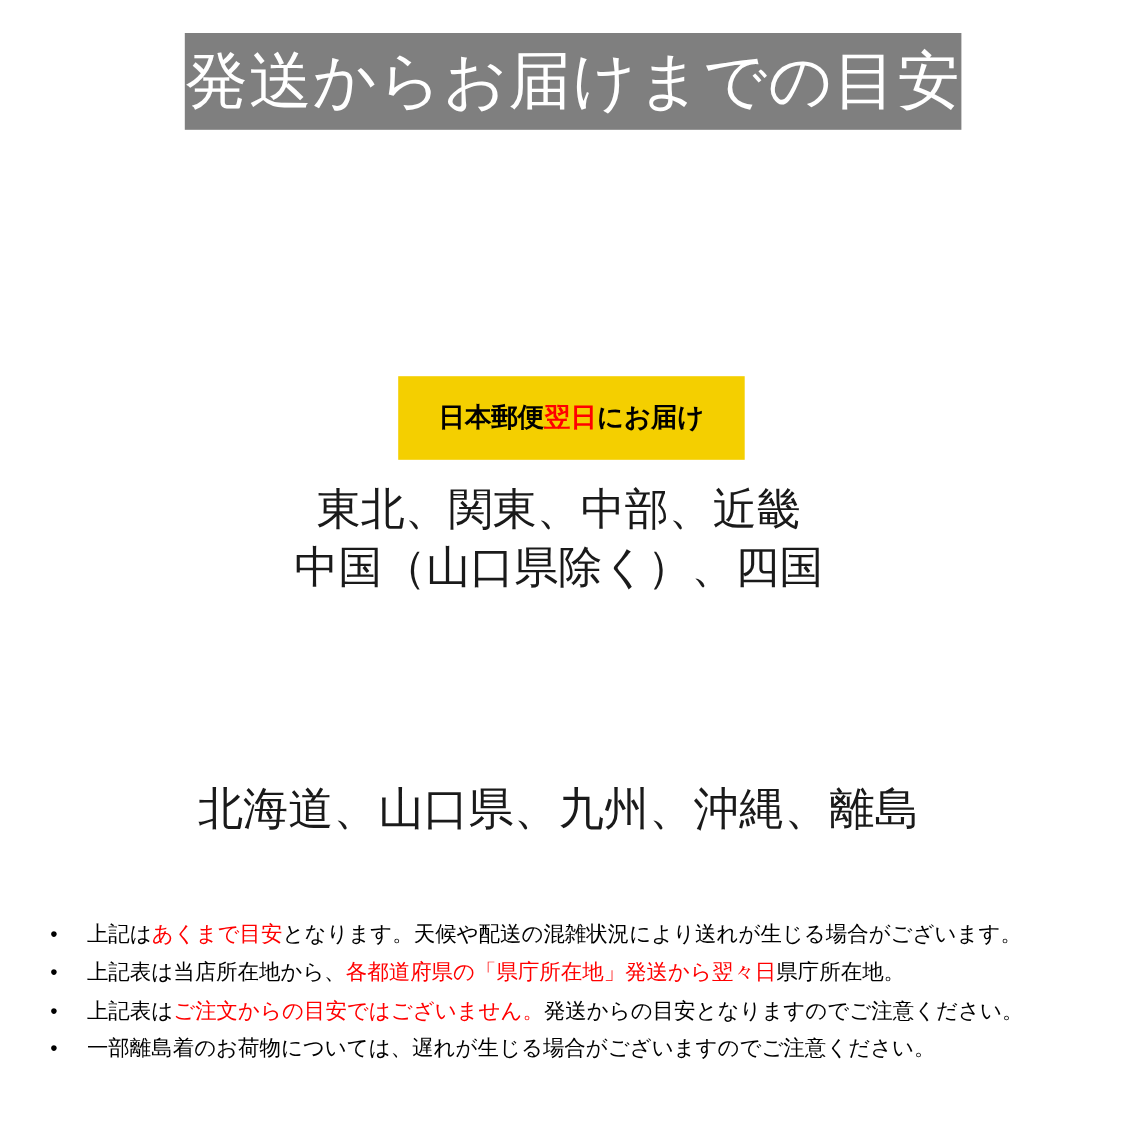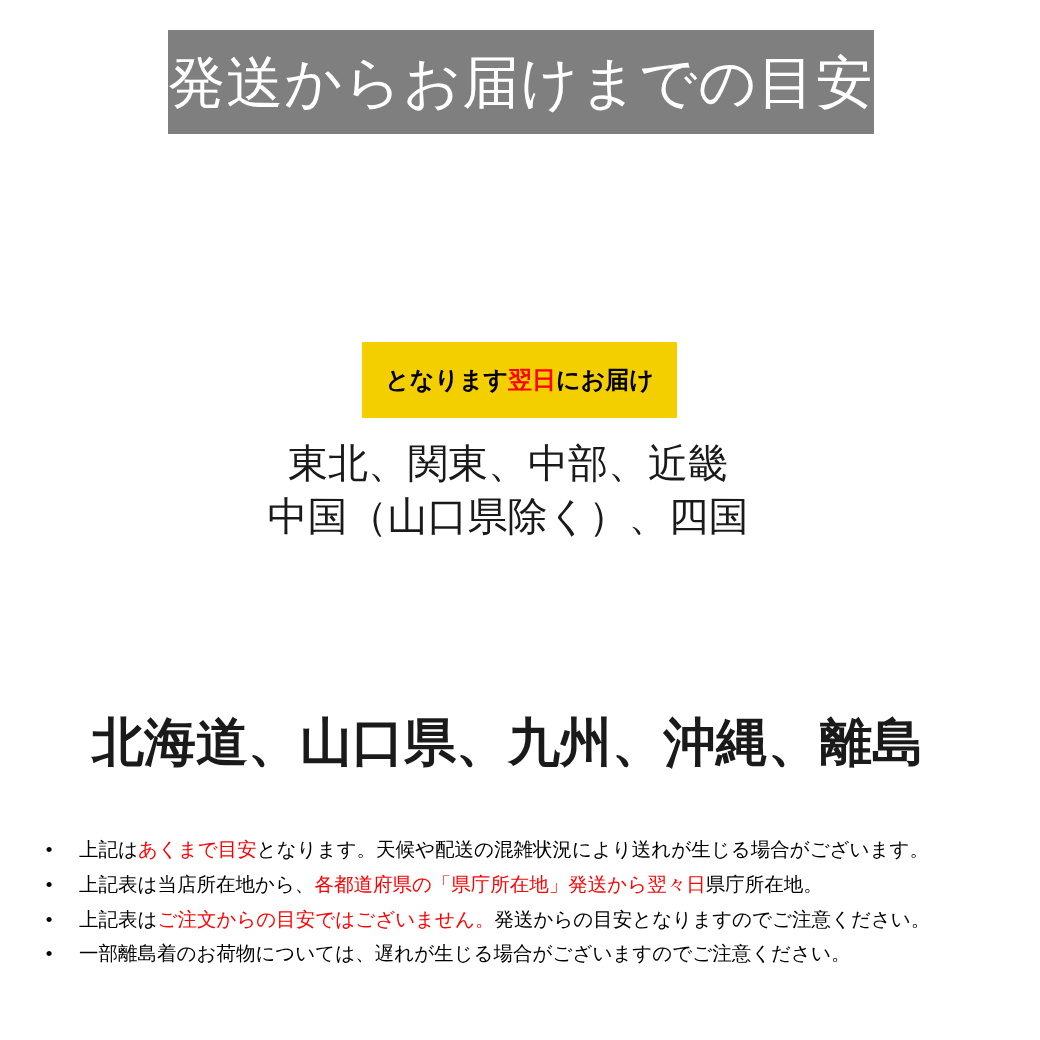--- a/index.html
+++ b/index.html
@@ -21,21 +21,21 @@
     height: 1040px;
     position: relative;
   }
 
   
   .title-banner {
     position: absolute;
     left: 168px;
     top: 30px;
     width: 706px;
-    height: 104px;
+    height: 88px;
     background: #7f7f7f;
     display: flex;
     align-items: center;
     justify-content: center;
   }
   .title-banner .title-text {
     color: #ffffff;
     font-size: 57px;
     line-height: 1;
     letter-spacing: 1px;
@@ -107,22 +107,22 @@
   .regions .region-line {
     font-size: 40px;
     line-height: 1.32;
     font-weight: 400;
     color: #1a1a1a;
     white-space: nowrap;
   }
   #regions1 { top: 437px; }
   #regions2 { top: 708px; }
   #regions2 .region-line {
-    font-size: 52px;
-    font-weight: 700;
+    font-size: 41px;
+    font-weight: 400;
     text-align: center;
   }
 
   
   .notes {
     position: absolute;
     left: 36px;
     top: 838px;
     width: 975px;
   }
@@ -154,21 +154,21 @@
 
 <div class="page">
 
   <div class="title-banner">
     <span class="title-text">発送からお届けまでの目安</span>
   </div>
 
 
   <div class="yellow-box" id="box1">
     <span class="yellow-text">
-      <span>となります</span><span class="hl-red">翌日</span><span>にお届け</span>
+      <span>日本郵便</span><span class="hl-red">翌日</span><span>にお届け</span>
     </span>
   </div>
 
   <div class="regions" id="regions1">
     <div class="region-line">東北、関東、中部、近畿</div>
     <div class="region-line">中国（山口県除く）、四国</div>
   </div>
 
 
   <div class="regions" id="regions2">

